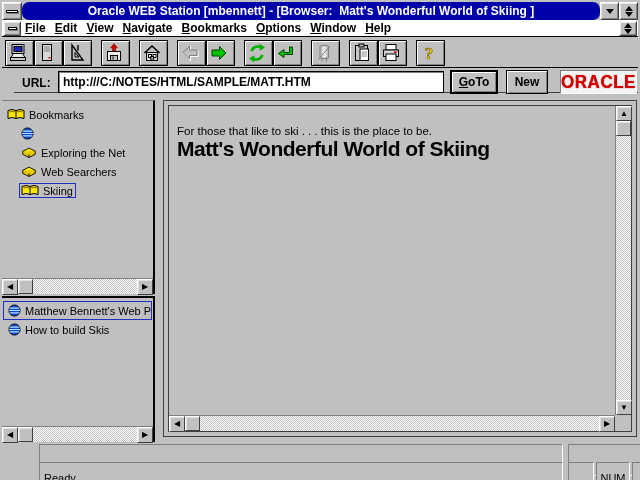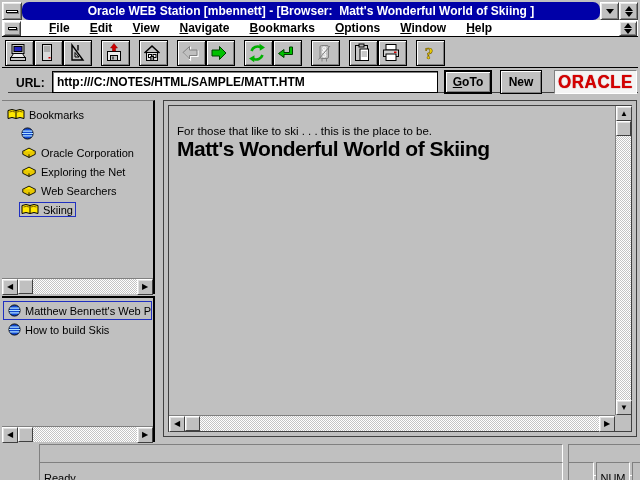--- a/index.html
+++ b/index.html
@@ -24,32 +24,32 @@
   #title-text { color:#fff; font-weight:bold; font-size:12px; white-space:pre; }
   .capbtn { width:19px; height:18px; display:flex; flex-direction:column; align-items:center; justify-content:center; flex:0 0 auto; }
   .tri-up   { width:0; height:0; border-left:4px solid transparent; border-right:4px solid transparent; border-bottom:5px solid #000; }
   .tri-down { width:0; height:0; border-left:4px solid transparent; border-right:4px solid transparent; border-top:5px solid #000; }
   .capbtn .tri-up { margin-bottom:2px; }
   .capbtn.restore .tri-up { margin-bottom:1px; }
   
   #menubar { position:absolute; left:2px; top:20px; right:2px; height:17px; background:#fff;
              border-bottom:1px solid #000; display:flex; align-items:center; }
   #mdi-sysbtn { width:18px; height:15px; margin-left:1px; }
-  #menu-items { display:flex; gap:20px; padding-left:28px; flex:1; }
+  #menu-items { display:flex; gap:9px; padding-left:4px; flex:1; }
   .menu-item { font-weight:bold; font-size:12px; cursor:default; }
   #mdi-restore { width:18px; height:15px; margin-right:1px; }
   
   #toolbar { position:absolute; left:2px; top:38px; right:2px; height:30px;
              border-bottom:1px solid #000; display:flex; align-items:center; }
   .tgroup { display:flex; margin-left:9px; }
   .tgroup:first-child { margin-left:3px; }
   .tbtn { width:29px; height:26px; display:flex; align-items:center; justify-content:center; }
   .tbtn svg { width:20px; height:20px; }
   
-  #urlbar { position:absolute; left:8px; top:69px; right:2px; height:24px; border-bottom:1px solid #404040; }
+  #urlbar { position:absolute; left:14px; top:69px; right:2px; height:24px; border-bottom:1px solid #404040; }
   #url-label { position:absolute; left:8px; top:7px; font-weight:bold; font-size:12px; }
   #url-input { position:absolute; left:44px; top:2px; width:386px; height:22px;
                background:#fff; border:1px solid #000; box-shadow: inset 1px 1px 0 #808080;
                font-family:"Liberation Sans", sans-serif; font-weight:bold; font-size:12px; padding:0 4px; }
   .pushbtn { position:absolute; top:1px; height:24px; background:#c0c0c0;
              box-shadow: inset 1px 1px 0 #fff, inset -1px -1px 0 #808080;
              font-weight:bold; font-size:12px; text-align:center;
              display:flex; align-items:center; justify-content:center; cursor:default; }
   #goto-btn { left:436px; width:48px; border:2px solid #000; }
   #new-btn  { left:492px; width:42px; border:1px solid #000; }
@@ -319,32 +319,20 @@
         <div class="tree-row" style="padding-left: 17px;">
           <span class="focusbox">
             <span class="icon">
               <svg viewBox="0 0 14 14" width="13" height="13">
                 <circle cx="7" cy="7" r="6" fill="#1048d0" stroke="#000"></circle>
                 <path d="M1.8 4.5 H12.2 M1 7 H13 M1.8 9.5 H12.2" stroke="#b0e0ff" stroke-width="1.2" fill="none"></path>
               </svg>
             </span>
           </span>
         </div>
-        <div class="tree-row" style="padding-left: 17px;">
-          <span class="focusbox">
-            <span class="icon">
-              <svg viewBox="0 0 18 13" width="16" height="12">
-                <path d="M2 4.5 L9 1 L16 4.5 L9 8 Z" fill="#ffe800" stroke="#000"></path>
-                <path d="M2 4.5 V8 L9 11.5 L16 8 V4.5" fill="#e8c800" stroke="#000"></path>
-                <path d="M9 8 V11.5" stroke="#000"></path>
-              </svg>
-            </span>
-            <span>Oracle Corporation</span>
-          </span>
-        </div>
         <div class="tree-row" style="padding-left: 17px; text-align: right;">
           <span class="focusbox">
             <span class="icon">
               <svg viewBox="0 0 18 13" width="16" height="12">
                 <path d="M2 4.5 L9 1 L16 4.5 L9 8 Z" fill="#ffe800" stroke="#000"></path>
                 <path d="M2 4.5 V8 L9 11.5 L16 8 V4.5" fill="#e8c800" stroke="#000"></path>
                 <path d="M9 8 V11.5" stroke="#000"></path>
               </svg>
             </span>
             <span>Exploring the Net</span>

